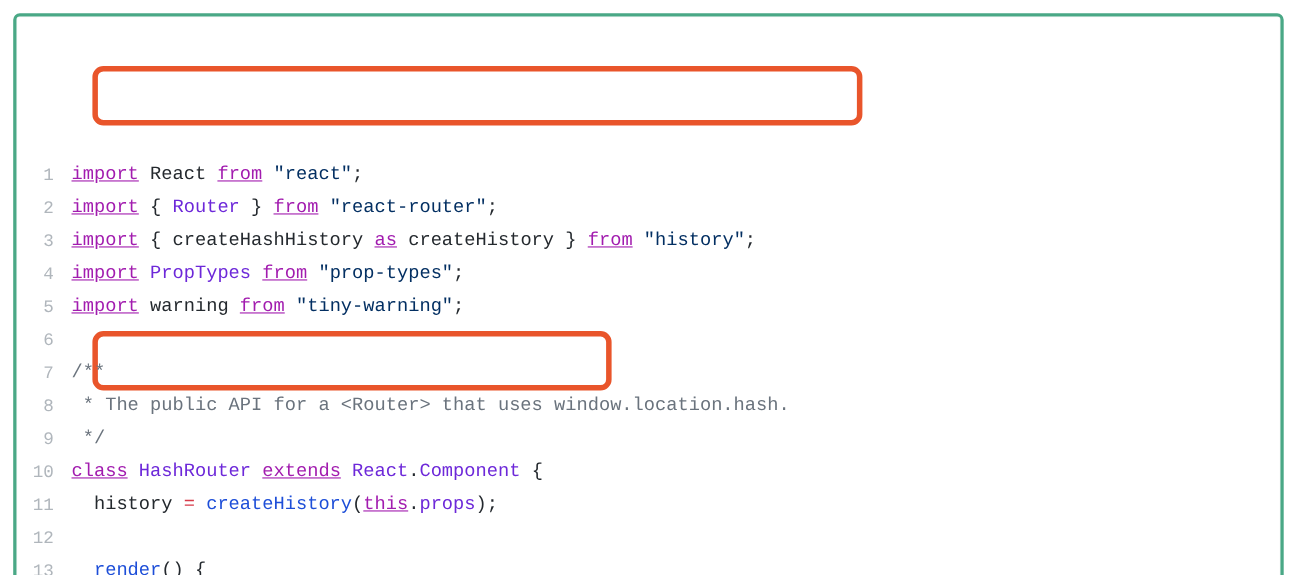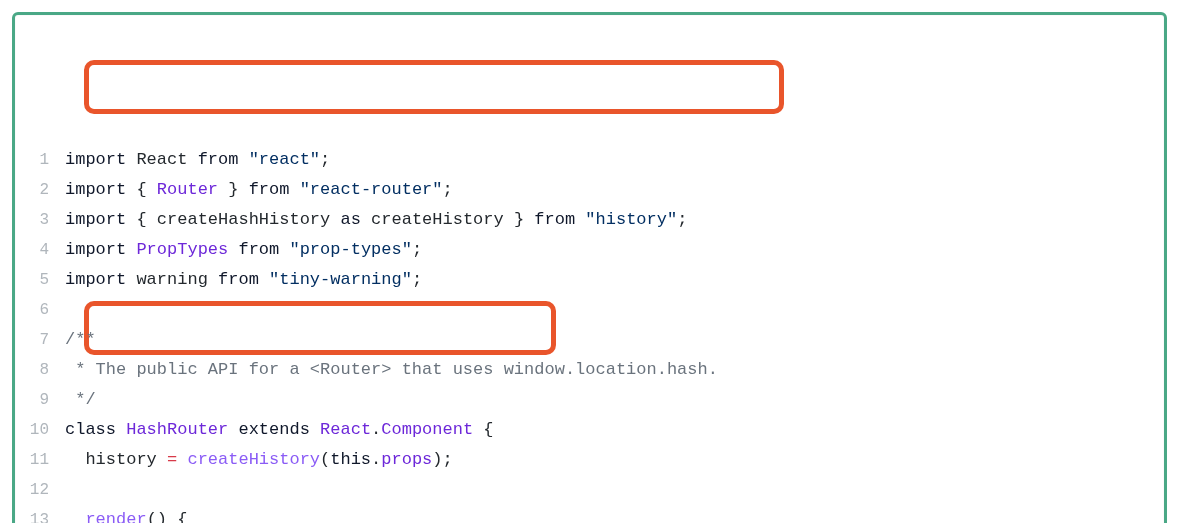--- a/index.html
+++ b/index.html
@@ -33,23 +33,23 @@
     .gutter {
       width: 40px;
       text-align: right;
       color: #b0b6bc;
       padding-right: 16px;
       flex: 0 0 40px;
       user-select: none;
       font-size: 16px;
     }
     .content { flex: 1; position: relative; }
-    .kw   { color: #0f172a; }
+    .kw   { color: #a21caf; text-decoration: underline; }
     .def  { color: #6d28d9; }
-    .fn   { color: #8b5cf6; }
+    .fn   { color: #1d4ed8; }
     .str  { color: #032f62; }
     .cmt  { color: #6a737d; }
     .op   { color: #d73a49; }
     .plain{ color: #24292e; }
 
     .hilite {
       position: absolute;
       border: 5px solid #e9552b;
       border-radius: 10px;
       background: transparent;

